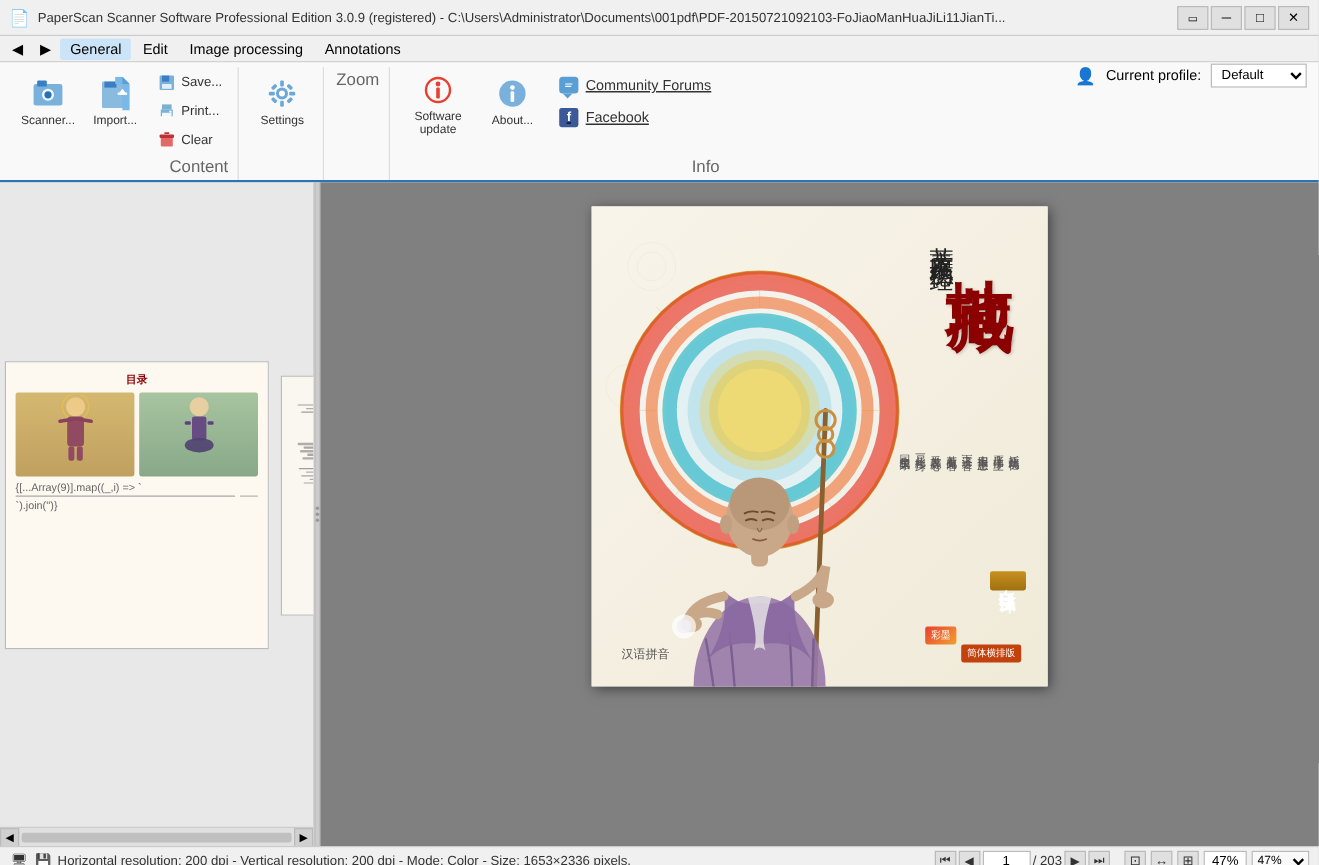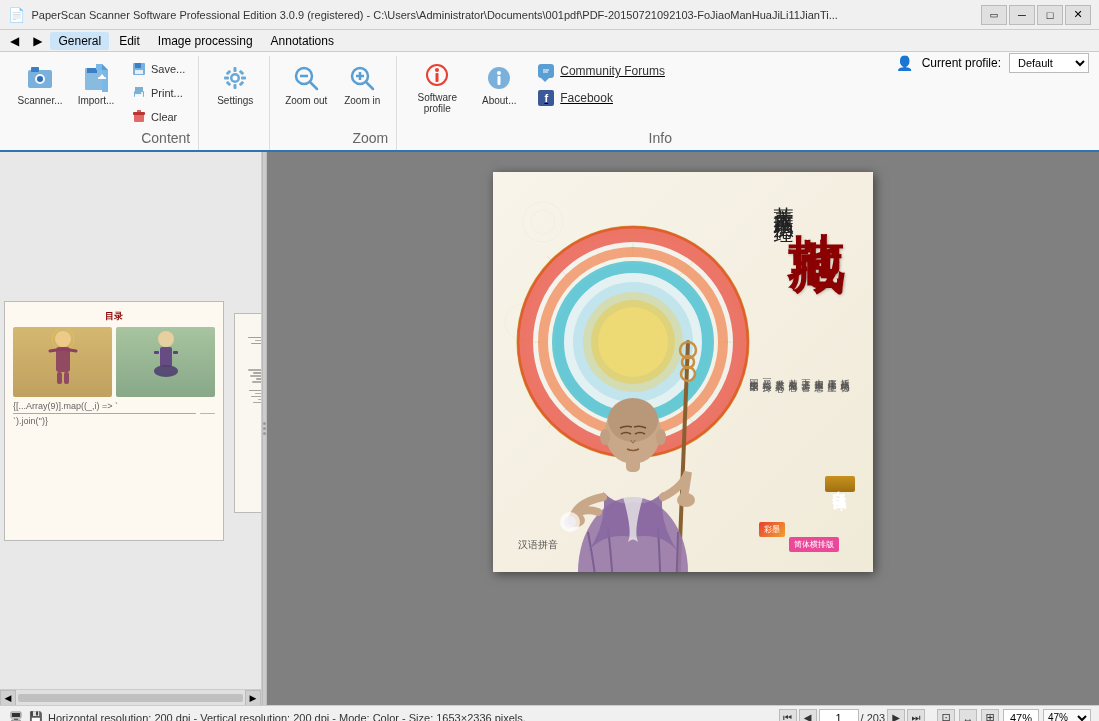--- a/index.html
+++ b/index.html
@@ -463,59 +463,36 @@
               <rect x="19" y="17" width="3" height="5" rx="1" fill="#5a9fd4" opacity="0.9" transform="rotate(45 20.5 19.5)"></rect>
             </svg>
           </div>
           <span>Settings</span>
         </div>
       </div>
       <div class="ribbon-group-label" style="visibility:hidden;">S</div>
     </div>
 
     <div class="ribbon-group">
-      <div class="ribbon-group-items">
-        <div class="ribbon-btn-large">
-          <div class="btn-icon">
-            <svg width="28" height="28" viewBox="0 0 28 28">
-              <circle cx="12" cy="12" r="8" fill="none" stroke="#5a9fd4" stroke-width="2.5"></circle>
-              <line x1="8" y1="12" x2="16" y2="12" stroke="#5a9fd4" stroke-width="2.5"></line>
-              <line x1="18" y1="18" x2="25" y2="25" stroke="#5a9fd4" stroke-width="2.5" stroke-linecap="round"></line>
-            </svg>
-          </div>
-          <span>Zoom out</span>
-        </div>
-        <div class="ribbon-btn-large">
-          <div class="btn-icon">
-            <svg width="28" height="28" viewBox="0 0 28 28">
-              <circle cx="12" cy="12" r="8" fill="none" stroke="#5a9fd4" stroke-width="2.5"></circle>
-              <line x1="8" y1="12" x2="16" y2="12" stroke="#5a9fd4" stroke-width="2.5"></line>
-              <line x1="12" y1="8" x2="12" y2="16" stroke="#5a9fd4" stroke-width="2.5"></line>
-              <line x1="18" y1="18" x2="25" y2="25" stroke="#5a9fd4" stroke-width="2.5" stroke-linecap="round"></line>
-            </svg>
-          </div>
-          <span>Zoom in</span>
-        </div>
-      </div>
       <div class="ribbon-group-label">Zoom</div>
     </div>
 
     <div class="ribbon-group">
       <div class="ribbon-group-items">
 
         <div class="ribbon-btn-large" style="width:60px;">
           <div class="btn-icon">
             <svg width="28" height="28" viewBox="0 0 28 28">
               <circle cx="14" cy="14" r="10" fill="none" stroke="#e84030" stroke-width="2"></circle>
               <circle cx="14" cy="9" r="2" fill="#e84030"></circle>
               <rect x="12.5" y="12" width="3" height="9" rx="1" fill="#e84030"></rect>
             </svg>
           </div>
           <span style="white-space: pre-line; font-size:10px; text-align:center;">Software
-profile</span>
+update</span>
         </div>
 
         <div class="ribbon-btn-large" style="width:56px;">
           <div class="btn-icon">
             <svg width="28" height="28" viewBox="0 0 28 28">
               <circle cx="14" cy="14" r="11" fill="#5a9fd4" opacity="0.8"></circle>
               <circle cx="14" cy="9" r="2" fill="white"></circle>
               <rect x="12.5" y="12" width="3" height="9" rx="1" fill="white"></rect>
             </svg>
           </div>
@@ -792,23 +769,23 @@
         <div style="position:absolute; right:87px; top:200px; writing-mode:vertical-rl; font-size:9px; color:#555; letter-spacing:1px; z-index:3; line-height:1.5;">悉发菩提心</div>
         <div style="position:absolute; right:100px; top:200px; writing-mode:vertical-rl; font-size:9px; color:#555; letter-spacing:1px; z-index:3; line-height:1.5;">尽此一报身</div>
         <div style="position:absolute; right:113px; top:200px; writing-mode:vertical-rl; font-size:9px; color:#555; letter-spacing:1px; z-index:3; line-height:1.5;">同生极乐国</div>
 
         <div style="position:absolute; right:18px; bottom:80px; z-index:3; background:linear-gradient(to bottom, #c89020, #a07010); padding:4px 6px; border-radius:2px;">
           <div style="writing-mode:vertical-rl; font-size:14px; color:white; letter-spacing:2px; font-weight:bold;">白话浅译</div>
         </div>
 
         <div style="position:absolute; bottom:20px; left:25px; font-size:10px; color:#555; z-index:3;">汉语拼音</div>
 
-        <div style="position:absolute; bottom:20px; right:34px; display:flex; gap:4px; z-index:3; align-items:center;">
+        <div style="position:absolute; bottom:20px; right:22px; display:flex; gap:4px; z-index:3; align-items:center;">
           <div style="background:linear-gradient(135deg, #e84030 0%, #f0a030 100%); color:white; font-size:8px; padding:2px 5px; border-radius:2px;">彩墨</div>
-          <div style="background:#ec4899; color:white; font-size:8px; padding:2px 5px; border-radius:2px;margin-top:31px;">简体横排版</div>
+          <div style="background:#c2410c; color:white; font-size:8px; padding:2px 5px; border-radius:2px;margin-top:31px;">简体横排版</div>
         </div>
 
       </div>
     </div>
   </div>
 
 </div>
 
 <div id="statusbar">
 

